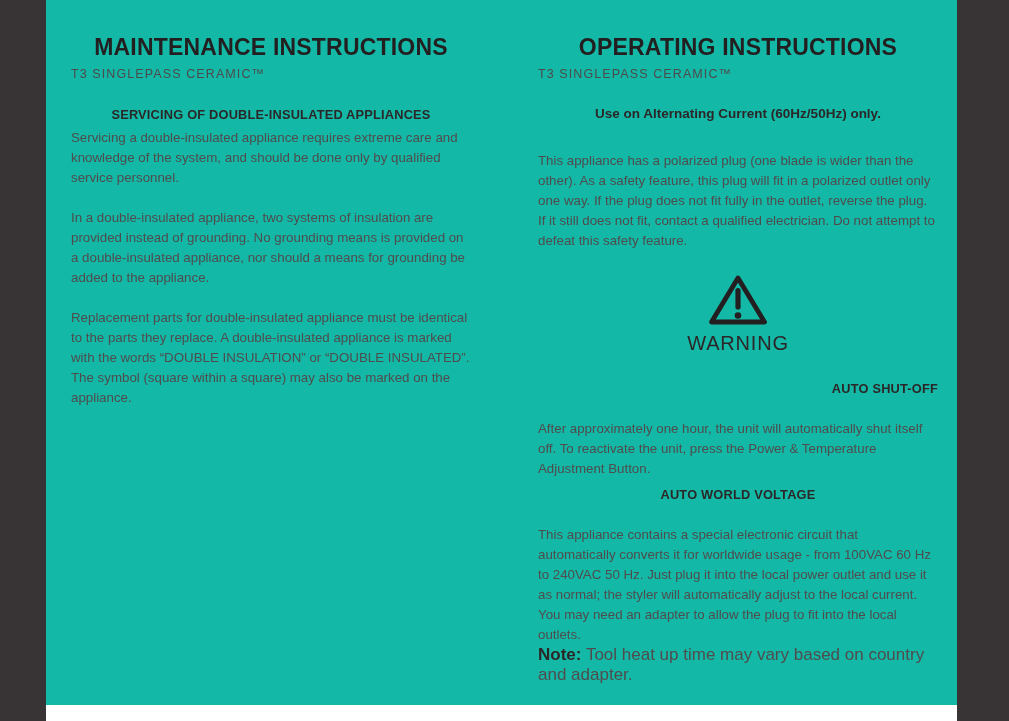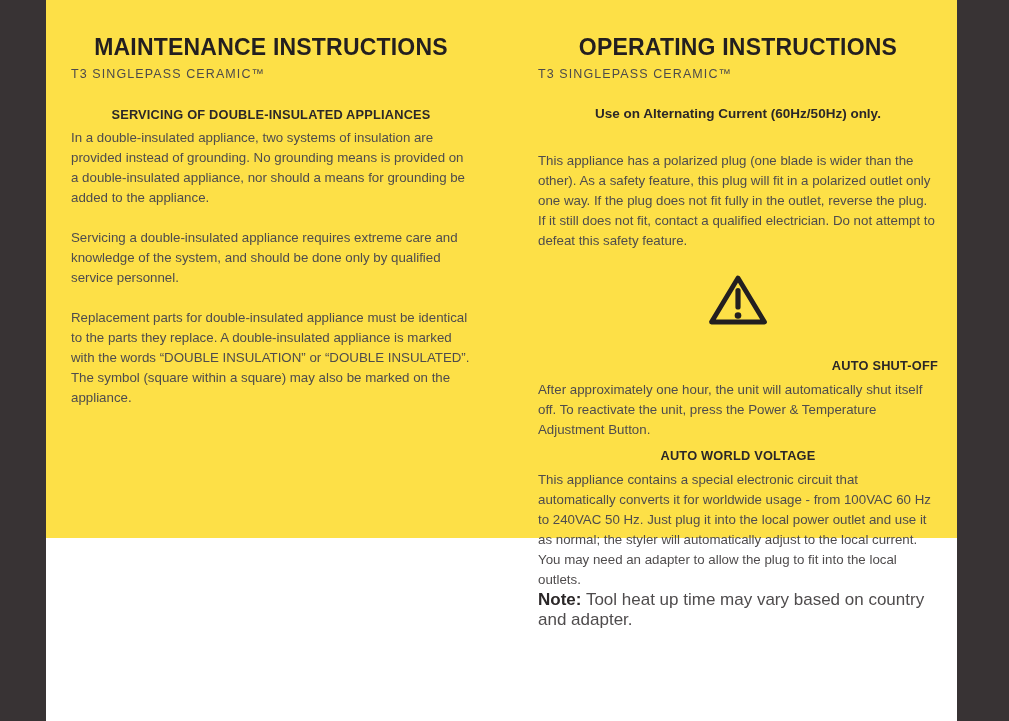--- a/index.html
+++ b/index.html
@@ -2,21 +2,21 @@
 <html><head>
 <meta charset="utf-8">
 <style>
   * { margin: 0; padding: 0; box-sizing: border-box; }
   html, body {
     width: 1009px; height: 721px;
     background: #ffffff;
     font-family: "Liberation Sans", sans-serif;
     overflow: hidden;
   }
-  .page { position: relative; width: 1009px; height: 538px; background: #fde047; }
+  .page { position: relative; width: 1009px; height: 705px; background: #14b8a6; }
 
   .band { position: absolute; top: 0; height: 721px; background: #383334; }
   .band-left  { left: 0; width: 46px; }
   .band-right { left: 957px; width: 52px; }
 
   .col { position: absolute; top: 34px; width: 400px; }
   .col-left  { left: 71px; }
   .col-right { left: 538px; }
 
   .doc-title {
@@ -45,40 +45,40 @@
 
   .warning-block { margin-top: 22px; text-align: center; }
   .warning-block svg { display: inline-block; }
   .warning-label {
     font-size: 20px; color: #2b2728; letter-spacing: 0.8px;
     text-align: center; margin-top: 1px; line-height: 22px;
   }
 
   .sub-head { margin-top: 27px; text-align: right; }
   .sub-head-2 { margin-top: 8px; }
-  .col-right p.section-para { margin-top: 7px; }
+  .col-right p.section-para { margin-top: 23px; }
 
   p.note-para { font-size: 17px; line-height: 20px; color: #4f4c4d; }
   p.note-para strong { color: #2b2728; }
 </style>
 </head>
 <body>
 
 <div class="page">
 
   <div class="band band-left"></div>
   <div class="band band-right"></div>
 
   <div class="col col-left">
     <div class="doc-title">MAINTENANCE INSTRUCTIONS</div>
     <div class="doc-subtitle">T3 SINGLEPASS CERAMIC™</div>
 
     <div class="section-heading">SERVICING OF DOUBLE-INSULATED APPLIANCES</div>
+    <p class="body-text">Servicing a double-insulated appliance requires extreme care and knowledge of the system, and should be done only by qualified service personnel.</p>
     <p class="body-text">In a double-insulated appliance, two systems of insulation are provided instead of grounding. No grounding means is provided on a double-insulated appliance, nor should a means for grounding be added to the appliance.</p>
-    <p class="body-text">Servicing a double-insulated appliance requires extreme care and knowledge of the system, and should be done only by qualified service personnel.</p>
     <p class="body-text">Replacement parts for double-insulated appliance must be identical to the parts they replace. A double-insulated appliance is marked with the words “DOUBLE INSULATION” or “DOUBLE INSULATED”. The symbol (square within a square) may also be marked on the appliance.</p>
   </div>
 
   <div class="col col-right">
     <div class="doc-title">OPERATING INSTRUCTIONS</div>
     <div class="doc-subtitle">T3 SINGLEPASS CERAMIC™</div>
 
     <div class="intro-bold">
       <div>Use on Alternating Current (60Hz/50Hz) only.</div>
     </div>
@@ -86,20 +86,21 @@
     <p class="body-text plug-para">This appliance has a polarized plug (one blade is wider than the other). As a safety feature, this plug will fit in a polarized outlet only one way. If the plug does not fit fully in the outlet, reverse the plug. If it still does not fit, contact a qualified electrician. Do not attempt to defeat this safety feature.</p>
 
     <div class="warning-block">
       <span>
         <svg width="64" height="54" viewBox="0 0 64 54" aria-hidden="true">
           <path d="M32 5 L58.5 49 L5.5 49 Z" fill="none" stroke="#231f20" stroke-width="4.8" stroke-linejoin="round"></path>
           <line x1="32" y1="17.5" x2="32" y2="34" stroke="#231f20" stroke-width="5.2" stroke-linecap="round"></line>
           <circle cx="32" cy="42.5" r="3.3" fill="#231f20"></circle>
         </svg>
       </span>
+      <div class="warning-label">WARNING</div>
     </div>
 
     <div class="section-heading sub-head">AUTO SHUT-OFF</div>
     <p class="body-text section-para">After approximately one hour, the unit will automatically shut itself off. To reactivate the unit, press the Power &amp; Temperature Adjustment Button.</p>
 
     <div class="section-heading sub-head-2">AUTO WORLD VOLTAGE</div>
     <p class="body-text section-para">This appliance contains a special electronic circuit that automatically converts it for worldwide usage - from 100VAC 60 Hz to 240VAC 50 Hz. Just plug it into the local power outlet and use it as normal; the styler will automatically adjust to the local current. You may need an adapter to allow the plug to fit into the local outlets.</p>
 
     <p class="note-para"><strong>Note:</strong> <span>Tool heat up time may vary based on country</span><br><span>and adapter.</span></p>
   </div>

